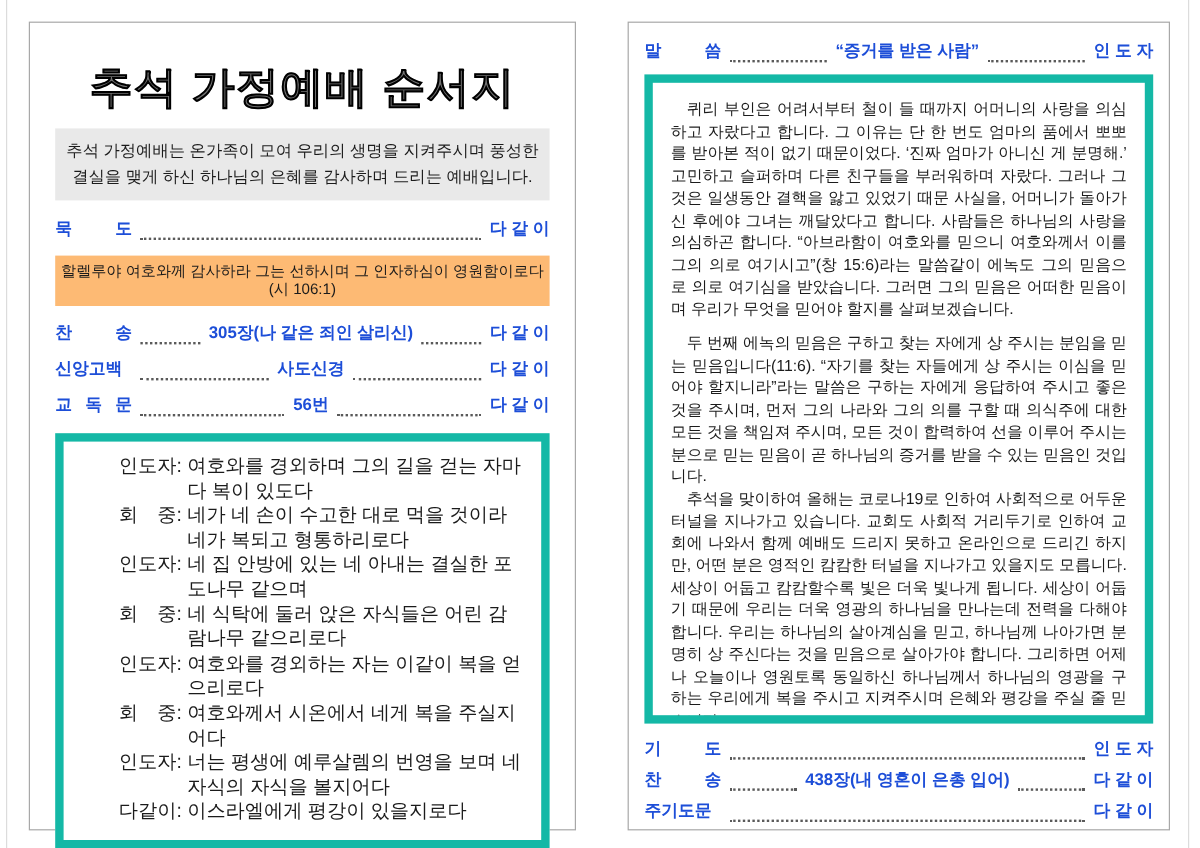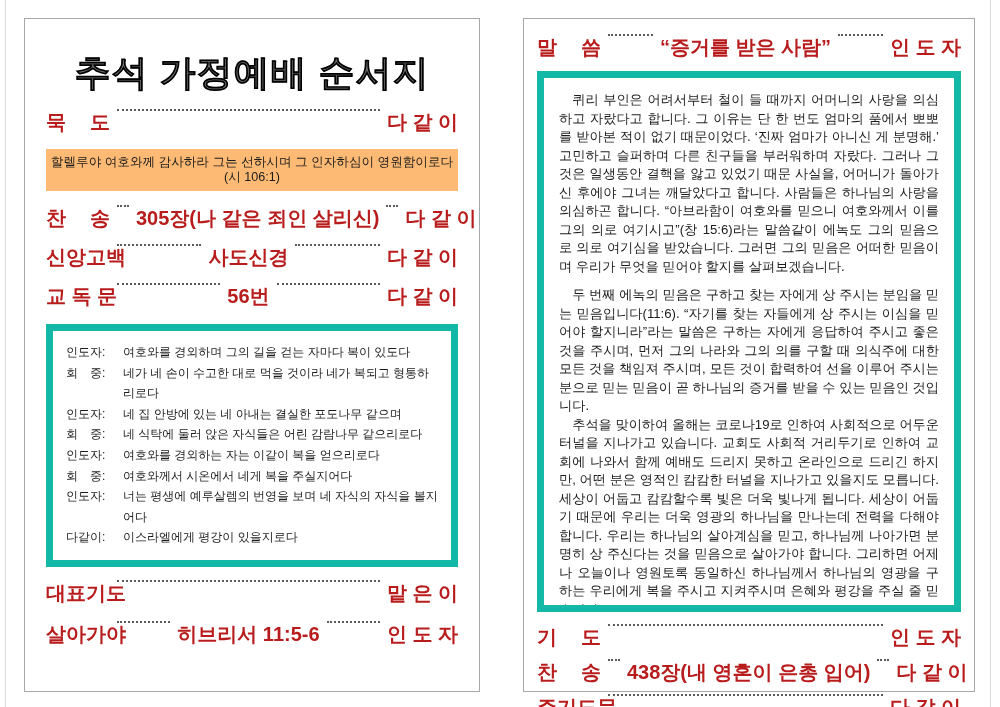--- a/index.html
+++ b/index.html
@@ -28,38 +28,38 @@
   .gray-box{
     background:#e9e9e9;margin-top:13px;padding:8px 4px;
     text-align:center;font-size:13.6px;line-height:22px;font-weight:500;
   }
   .verse-box{
     background:#fdba74;margin-top:13px;padding:6px 2px;
     text-align:center;font-size:12.6px;line-height:15px;font-weight:500;
   }
 
   .svc-row{
-    display:flex;align-items:flex-start;margin-top:14px;
-    font-size:20px;font-weight:700;color:#b91c1c;white-space:nowrap;
+    display:flex;align-items:flex-end;margin-top:14px;
+    font-size:14px;font-weight:700;color:#1d4ed8;white-space:nowrap;
   }
   .svc-row.tight{margin-top:12px;}
   .svc-label{
     width:64px;flex-shrink:0;text-align:justify;text-align-last:justify;
   }
   .dots{flex:1 1 auto;height:0;border-top:2px dotted #5a5a5a;margin:0 7px;min-width:12px;}
   .svc-value{flex-shrink:0;}
   .svc-value.strong{font-weight:800;}
   .svc-role{flex-shrink:0;}
 
   .rule-box{
     border:7px solid #14b8a6;margin-top:14px;background:#fff;
   }
   .reading-box{padding:11px 13px 12px;}
   .reading-line{
-    display:flex;font-size:12px;line-height:20.6px;font-weight:400;white-space:normal;
+    display:flex;font-size:16px;line-height:20.6px;font-weight:400;white-space:normal;margin-left:33px;
   }
   .reading-line .spk{flex-shrink:0;width:57px;}
   .reading-line.bold{font-weight:400;}
 
   .sermon-box{
     margin-top:10px;height:541px;box-sizing:border-box;overflow:hidden;
     padding:13px 15px;font-size:13.2px;line-height:18.5px;text-align:justify;
   }
   .sermon-box p{margin:0;text-indent:1em;}
   .sermon-box p.gap{margin-bottom:10px;}
@@ -70,20 +70,24 @@
 </style>
 </head>
 <body>
 
 <div class="canvas-edge"></div>
 
 <div class="page page-left">
   <div class="page-inner">
     <div class="doc-title">추석 가정예배 순서지</div>
 
+    <div class="gray-box">
+      <div>추석 가정예배는 온가족이 모여 우리의 생명을 지켜주시며 풍성한</div>
+      <div>결실을 맺게 하신 하나님의 은혜를 감사하며 드리는 예배입니다.</div>
+    </div>
 
     <div class="svc-row" style="margin-top:15px;">
       <span class="svc-label">묵 도</span>
       <span class="dots"></span>
       <span class="svc-role">다 같 이</span>
     </div>
 
     <div class="verse-box">할렐루야 여호와께 감사하라 그는 선하시며 그 인자하심이 영원함이로다(시 106:1)</div>
 
     <div class="svc-row">

